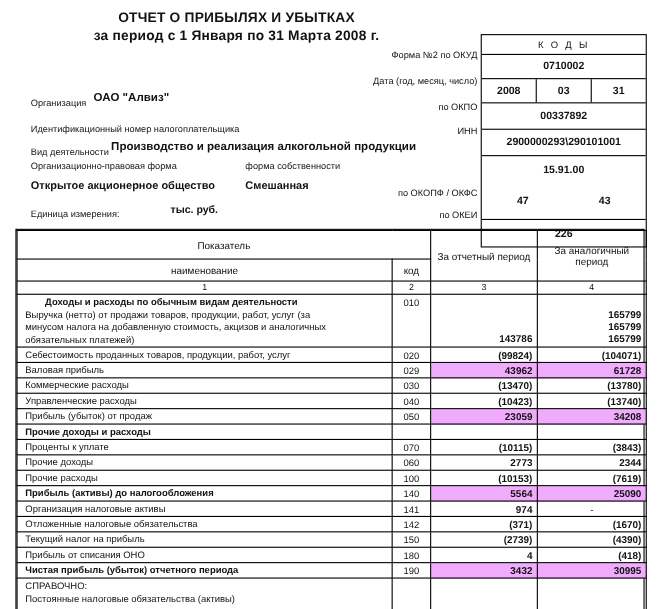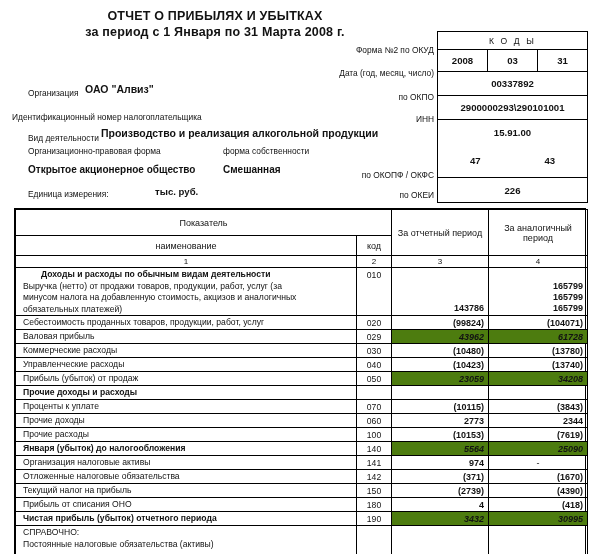--- a/index.html
+++ b/index.html
@@ -50,21 +50,21 @@
 
   .hdr-top td{height:25px;text-align:center;font-size:9px;}
   .hdr-mid td{height:19px;text-align:center;font-size:9px;}
   .hdr-num td{height:11px;text-align:center;font-size:8px;}
 
   td.nm{padding-left:7px;text-align:left;line-height:11.5px;}
   td.nm.ind{font-weight:bold;}
   td.cd{text-align:center;font-size:8.6px;}
   td.v{text-align:right;padding-right:4px;font-weight:bold;font-size:9px;}
   td.v.dash{text-align:center;padding-right:0;font-weight:normal;}
-  td.v.shade{background:#4d7c0f;font-style:italic;}
+  td.v.shade{background:#f0abfc;}
 
   .r-tall td{height:44px;vertical-align:top;}
   .r-tall td.nm{padding-top:1px;}
   .r-tall td.cd{vertical-align:top;padding-top:2px;}
   .r-tall td.v{vertical-align:bottom;padding-bottom:1px;}
   tr.row td{height:13px;}
 
   .multi{display:block;text-align:right;line-height:11px;}
   .multi span{display:block;}
 </style>
@@ -74,20 +74,23 @@
 <div class="page">
 
   <div class="title-block">
     <div class="t1">ОТЧЕТ О ПРИБЫЛЯХ И УБЫТКАХ</div>
     <div class="t2">за  период с 1 Января по 31 Марта 2008 г.</div>
   </div>
 
   <div class="codes">
     <div class="crow">
       <span class="ctitle">К О Д Ы</span>
+    </div>
+    <div class="crow h22">
+      <span class="cval">0710002</span>
     </div>
     <div class="triple">
       <div>2008</div>
       <div>03</div>
       <div>31</div>
     </div>
     <div class="crow h24">
       <span class="cval">00337892</span>
     </div>
     <div class="crow h24">
@@ -108,21 +111,21 @@
   <div class="right-label" style="top:45px;">Форма №2 по ОКУД</div>
   <div class="right-label" style="top:68px;">Дата (год, месяц, число)</div>
   <div class="right-label" style="top:92px;">по ОКПО</div>
   <div class="right-label" style="top:114px;">ИНН</div>
   <div class="right-label" style="top:170px;">по ОКОПФ / ОКФС</div>
   <div class="right-label" style="top:190px;">по ОКЕИ</div>
 
   <div class="hl" style="left:28px;top:88px;">Организация</div>
   <div class="hl b" style="left:85px;top:84px;font-size:10.5px;">ОАО "Алвиз"</div>
 
-  <div class="hl" style="left:12px;top:112px;">Идентификационный номер налогоплательщика</div>
+  <div class="hl" style="left:28px;top:112px;">Идентификационный номер налогоплательщика</div>
 
   <div class="hl" style="left:28px;top:133px;">Вид деятельности</div>
   <div class="hl b" style="left:101px;top:128px;font-size:10.5px;">Производство и реализация алкогольной продукции</div>
 
   <div class="hl" style="left:28px;top:146px;">Организационно-правовая форма</div>
   <div class="hl" style="left:223px;top:146px;">форма собственности</div>
 
   <div class="hl b" style="left:28px;top:164px;font-size:10px;">Открытое акционерное общество</div>
   <div class="hl b" style="left:223px;top:164px;font-size:10px;">Смешанная</div>
 
@@ -186,21 +189,21 @@
           </tr>
           <tr class="row">
             <td class="nm">Валовая прибыль</td>
             <td class="cd">029</td>
             <td class="v shade">43962</td>
             <td class="v shade">61728</td>
           </tr>
           <tr class="row">
             <td class="nm">Коммерческие расходы</td>
             <td class="cd">030</td>
-            <td class="v">(10480)</td>
+            <td class="v">(13470)</td>
             <td class="v">(13780)</td>
           </tr>
           <tr class="row">
             <td class="nm">Управленческие расходы</td>
             <td class="cd">040</td>
             <td class="v">(10423)</td>
             <td class="v">(13740)</td>
           </tr>
           <tr class="row">
             <td class="nm">Прибыль (убыток) от продаж</td>
@@ -226,21 +229,21 @@
             <td class="v">2773</td>
             <td class="v">2344</td>
           </tr>
           <tr class="row">
             <td class="nm">Прочие расходы</td>
             <td class="cd">100</td>
             <td class="v">(10153)</td>
             <td class="v">(7619)</td>
           </tr>
           <tr class="row">
-            <td class="nm ind">Января (убыток) до налогообложения</td>
+            <td class="nm ind">Прибыль (активы) до налогообложения</td>
             <td class="cd">140</td>
             <td class="v shade">5564</td>
             <td class="v shade">25090</td>
           </tr>
           <tr class="row">
             <td class="nm">Организация налоговые активы</td>
             <td class="cd">141</td>
             <td class="v">974</td>
             <td class="v dash">-</td>
           </tr>

